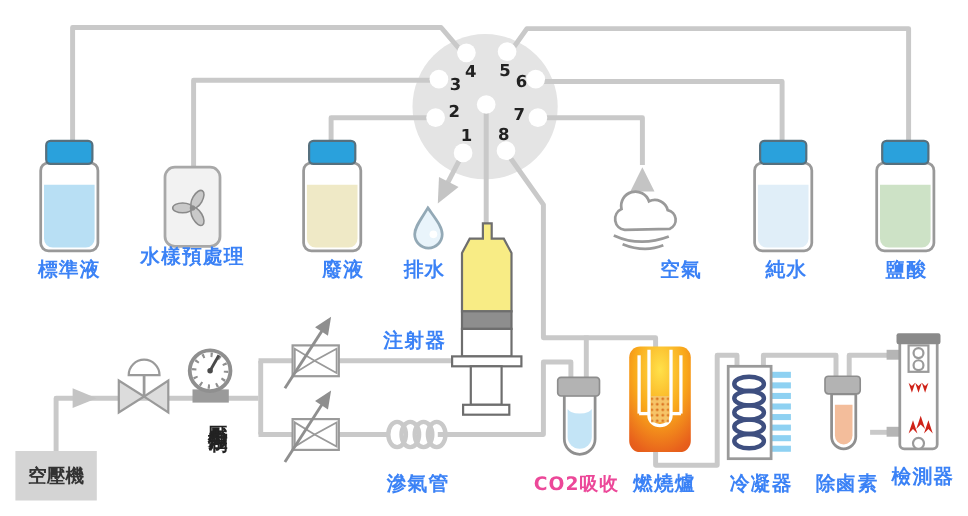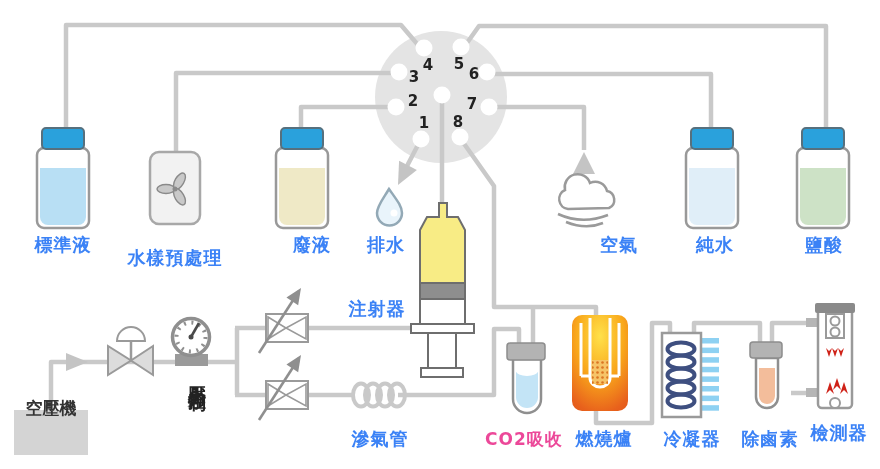--- a/index.html
+++ b/index.html
@@ -242,30 +242,30 @@
 <div class="pnum" style="left:424px;top:123px">1</div>
 <div class="pnum" style="left:413px;top:101px">2</div>
 <div class="pnum" style="left:414px;top:77px">3</div>
 <div class="pnum" style="left:428px;top:65px">4</div>
 <div class="pnum" style="left:459px;top:64px">5</div>
 <div class="pnum" style="left:474px;top:74px">6</div>
 <div class="pnum" style="left:472px;top:104px">7</div>
 <div class="pnum" style="left:458px;top:122px">8</div>
 
 <div class="lbl" style="left:63px;top:233px">標準液</div>
-<div class="lbl" style="left:175px;top:246px">水樣預處理</div>
+<div class="lbl" style="left:175px;top:221px">水樣預處理</div>
 <div class="lbl" style="left:312px;top:233px">廢液</div>
 <div class="lbl" style="left:386px;top:233px">排水</div>
 <div class="lbl" style="left:619px;top:233px">空氣</div>
 <div class="lbl" style="left:715px;top:233px">純水</div>
 <div class="lbl" style="left:824px;top:233px">鹽酸</div>
 
 <div class="lbl" style="left:377px;top:297px">注射器</div>
 
-<div class="boxlbl" style="left:14px;top:394px;width:74px;height:29px">空壓機</div>
+<div class="boxlbl" style="left:14px;top:418px;width:74px;height:29px">空壓機</div>
 
 <div class="vlbl" style="left:185px;top:372px">壓力控制</div>
 
 <div class="lbl" style="left:380px;top:427px">滲氣管</div>
 <div class="slbl" style="left:524px;top:428px">CO2吸收</div>
 <div class="lbl" style="left:604px;top:427px">燃燒爐</div>
 <div class="lbl" style="left:692px;top:427px">冷凝器</div>
 <div class="lbl" style="left:770px;top:427px">除鹵素</div>
 <div class="lbl" style="left:839px;top:421px">檢測器</div>
 

